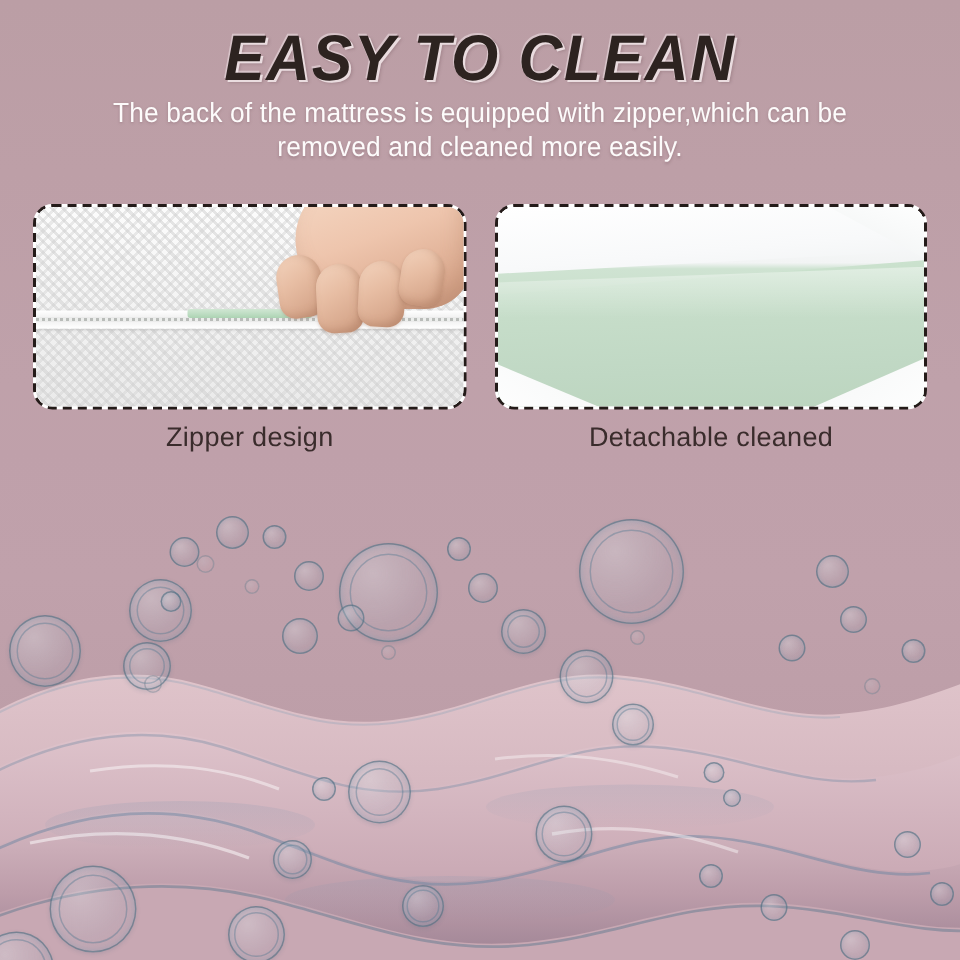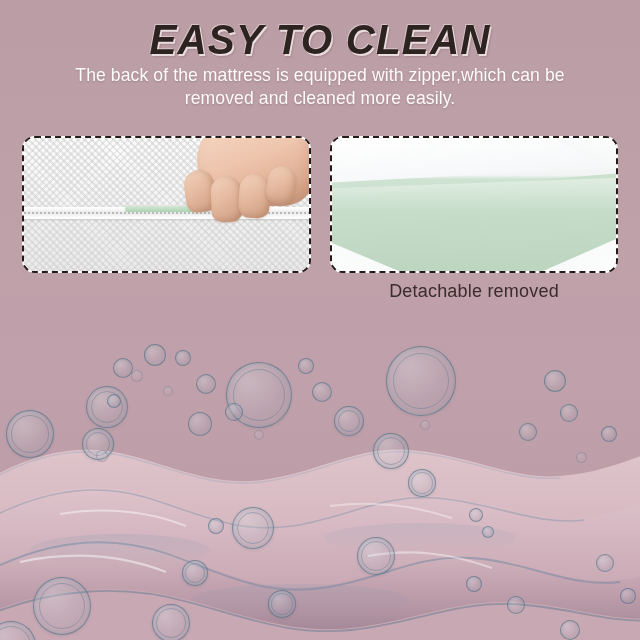--- a/index.html
+++ b/index.html
@@ -283,26 +283,27 @@
     <div class="zip-slider"></div>
     <div class="zip-pull"></div>
     <div class="hand">
       <div class="palm"></div>
       <div class="finger" style="left:6px;top:48px;width:30px;height:42px;transform:rotate(-8deg);"></div>
       <div class="finger" style="left:32px;top:54px;width:31px;height:46px;transform:rotate(-3deg);"></div>
       <div class="finger" style="left:60px;top:52px;width:31px;height:44px;transform:rotate(3deg);"></div>
       <div class="finger" style="left:88px;top:44px;width:29px;height:38px;transform:rotate(9deg);"></div>
     </div>
   </div>
+  <div class="caption" id="cap-zipper">Zipper design</div>
 
   <div class="card" id="card-detach">
     <div class="detach">
       <div class="foam"></div>
       <div class="foam-sheen"></div>
       <div class="cover-top"></div>
       <div class="corner-tr"></div>
       <div class="corner-l"></div>
       <div class="corner-r"></div>
     </div>
   </div>
-  <div class="caption" id="cap-detach">Detachable removed</div>
+  <div class="caption" id="cap-detach">Detachable cleaned</div>
 
 </div>
 
 </body></html>

